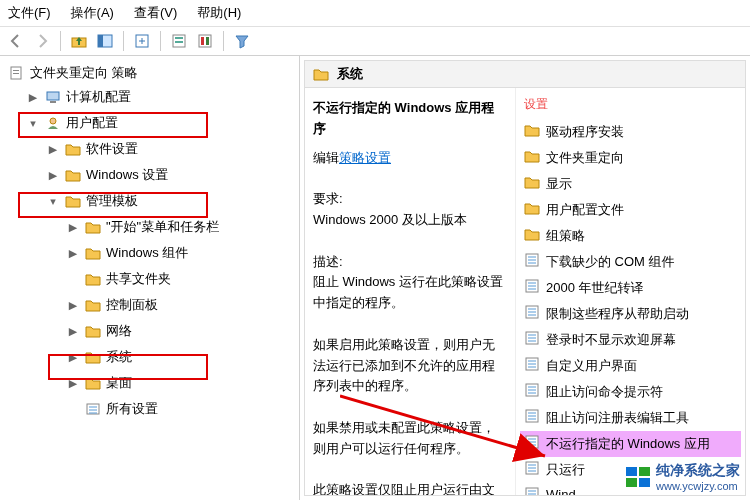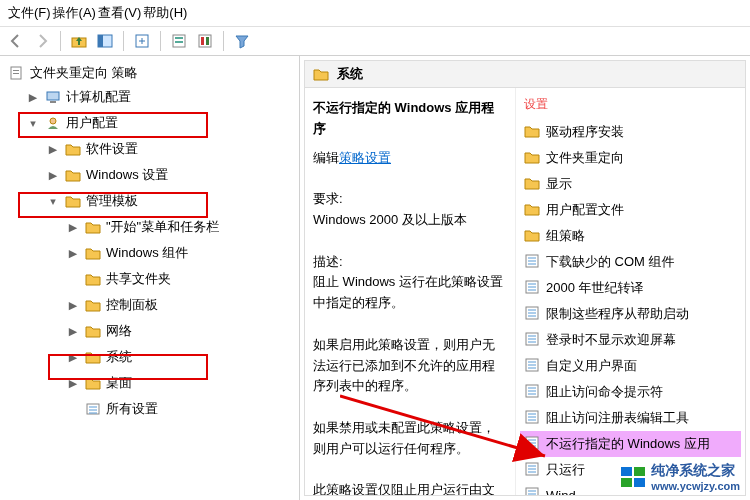--- a/index.html
+++ b/index.html
@@ -10,21 +10,21 @@
     color: #000;
     background: #fff;
     width: 750px;
     height: 500px;
     overflow: hidden;
     position: relative;
   }
   .menubar {
     display: flex;
     padding: 4px 8px;
-    gap: 2px;
+    gap: 20px;
     border-bottom: 1px solid #e0e0e0;
   }
   .menubar span { cursor: default; }
   .toolbar {
     display: flex;
     align-items: center;
     padding: 4px 6px;
     gap: 6px;
     border-bottom: 1px solid #d0d0d0;
   }
@@ -99,21 +99,21 @@
   .settings-list {
     flex: 1;
     border-left: 1px solid #eee;
     padding: 6px 4px;
     overflow: hidden;
   }
   .settings-list .col-head {
     font-size: 12px; color: #ef4444; padding: 2px 4px 6px;
   }
   .set-item {
-    display: flex; align-items: center; gap: 6px;
+    display: flex; gap: 6px;
     padding: 4px 4px;
     white-space: nowrap;
   }
   .set-item.selected {
     background: #f0abfc;
   }
   .arrow {
     position: absolute;
     pointer-events: none;
   }
@@ -130,21 +130,21 @@
   .watermark .logo {
     width: 24px; height: 20px;
     display: grid;
     grid-template-columns: 1fr 1fr;
     grid-template-rows: 1fr 1fr;
     gap: 2px;
   }
   .watermark .logo div { background:#0b72d6; }
   .watermark .logo div:nth-child(2){ background:#29a329;}
   .watermark .logo div:nth-child(3){ background:#29a329;}
-  .watermark .url { font-size: 11px; font-weight: bold; color:#2b5aa0; display:block; }
+  .watermark .url { font-size: 11px; font-weight: normal; color:#2b5aa0; display:block; }
 </style>
 </head>
 <body>
 
 <div class="menubar">
   <span>文件(F)</span>
   <span>操作(A)</span>
   <span>查看(V)</span>
   <span>帮助(H)</span>
 </div>

